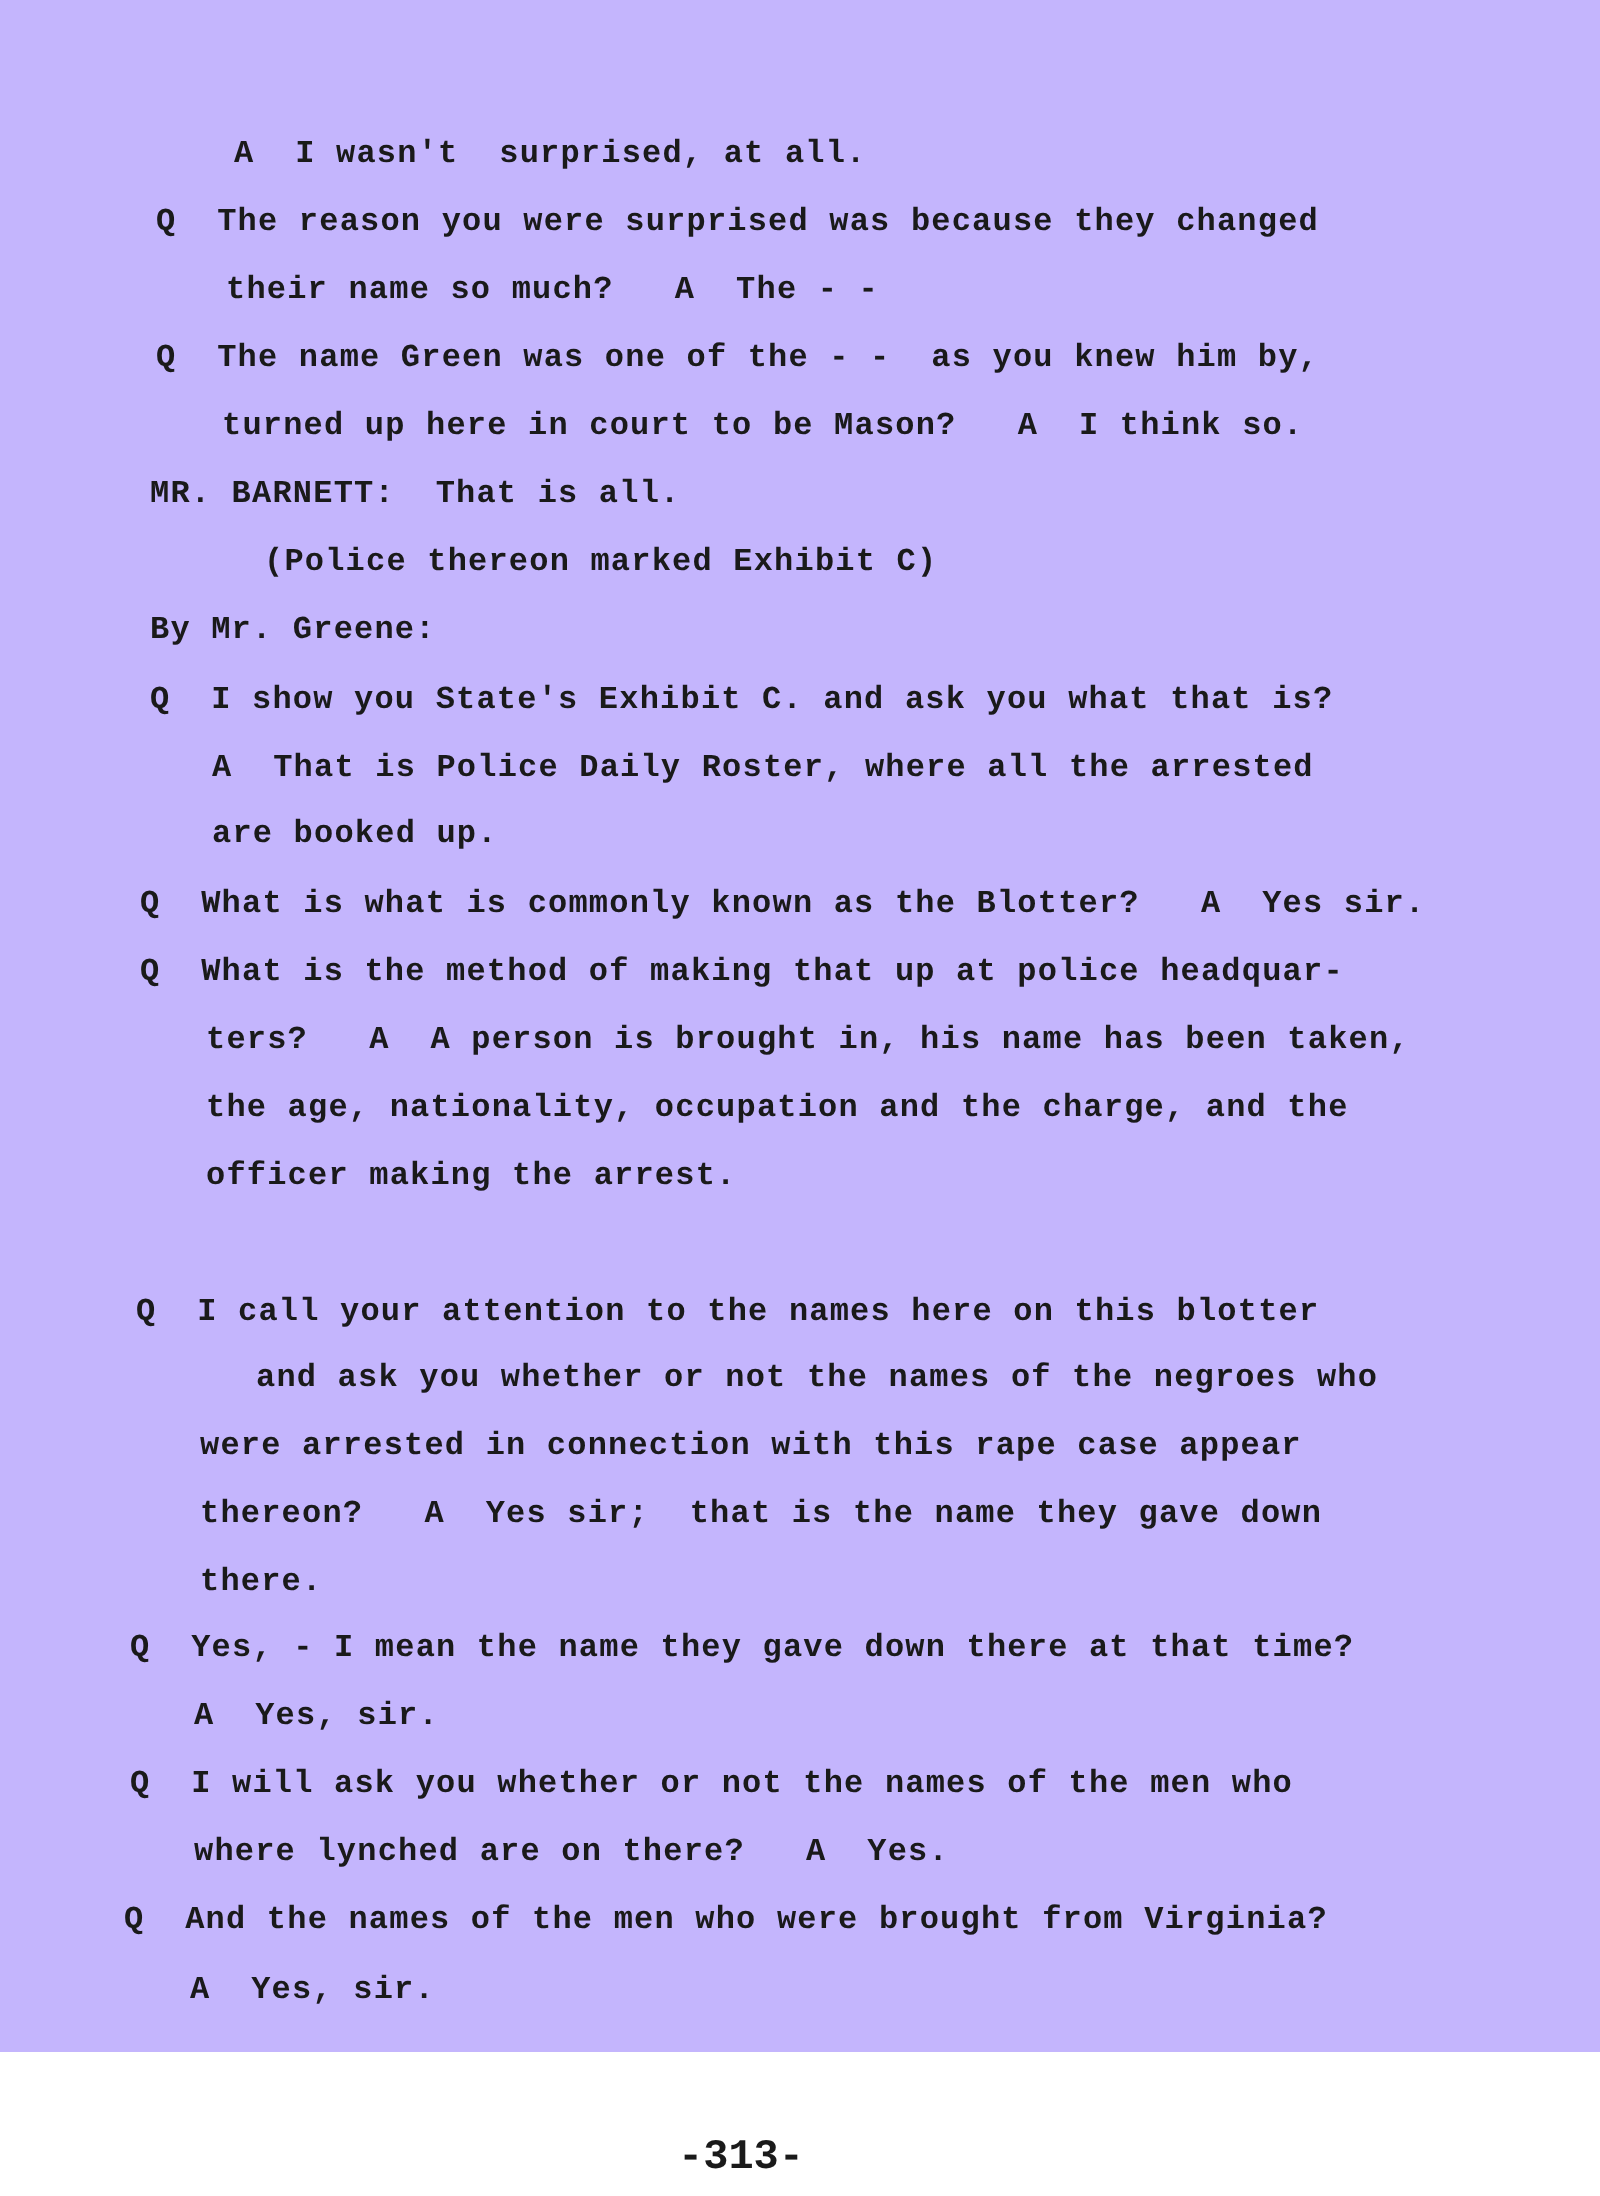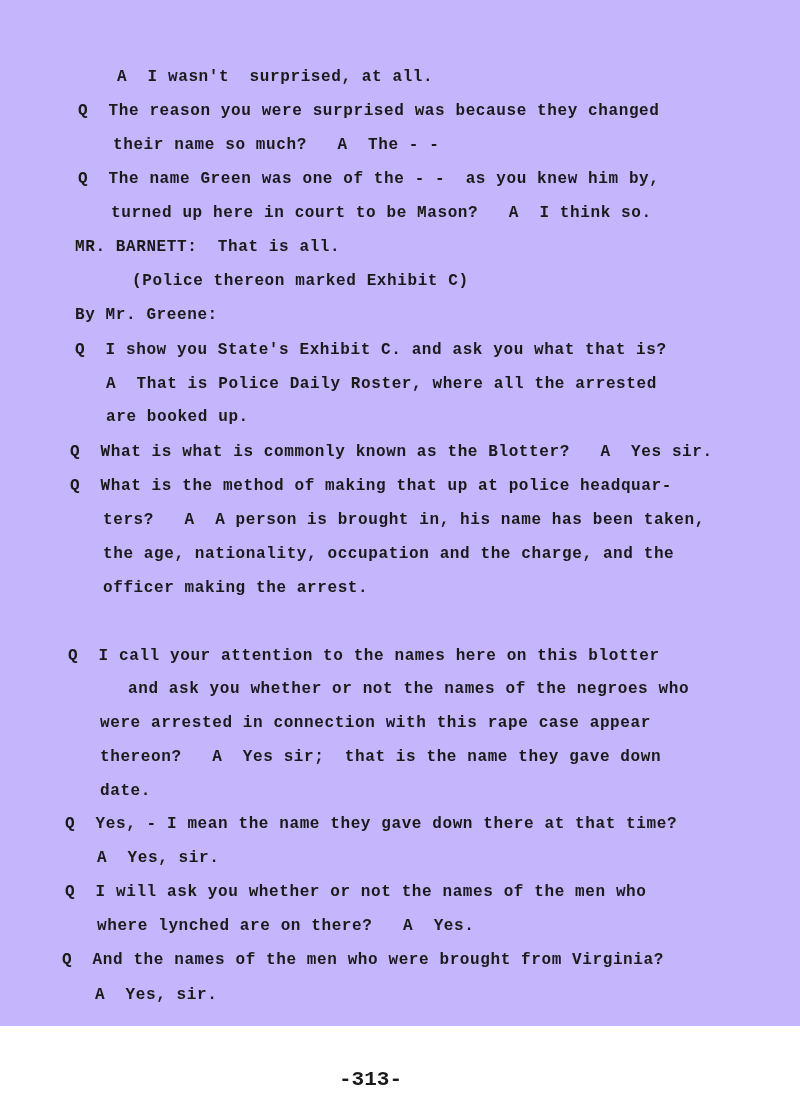--- a/index.html
+++ b/index.html
@@ -39,21 +39,21 @@
   <div class="line" style="left: 106px; top: 407px;">are booked up.</div>
   <div class="line" style="left: 70px; top: 442px;">Q  What is what is commonly known as the Blotter?   A  Yes sir.</div>
   <div class="line" style="left: 70px; top: 476px;">Q  What is the method of making that up at police headquar-</div>
   <div class="line" style="left: 103px; top: 510px;">ters?   A  A person is brought in, his name has been taken,</div>
   <div class="line" style="left: 103px; top: 544px;">the age, nationality, occupation and the charge, and the</div>
   <div class="line" style="left: 103px; top: 578px;">officer making the arrest.</div>
   <div class="line" style="left: 68px; top: 646px;">Q  I call your attention to the names here on this blotter</div>
   <div class="line" style="left: 100px; top: 679px; margin-left: 28px;">and ask you whether or not the names of the negroes who</div>
   <div class="line" style="left: 100px; top: 713px;">were arrested in connection with this rape case appear</div>
   <div class="line" style="left: 100px; top: 747px;">thereon?   A  Yes sir;  that is the name they gave down</div>
-  <div class="line" style="left: 100px; top: 781px;">date.</div>
+  <div class="line" style="left: 100px; top: 781px;">there.</div>
   <div class="line" style="left: 65px; top: 814px;">Q  Yes, - I mean the name they gave down there at that time?</div>
   <div class="line" style="left: 97px; top: 848px;">A  Yes, sir.</div>
   <div class="line" style="left: 65px; top: 882px;">Q  I will ask you whether or not the names of the men who</div>
   <div class="line" style="left: 97px; top: 916px;">where lynched are on there?   A  Yes.</div>
   <div class="line" style="left: 62px; top: 950px;">Q  And the names of the men who were brought from Virginia?</div>
   <div class="line" style="left: 95px; top: 985px;">A  Yes, sir.</div>
 
   <div class="page-number">-313-</div>
 </div>
 

